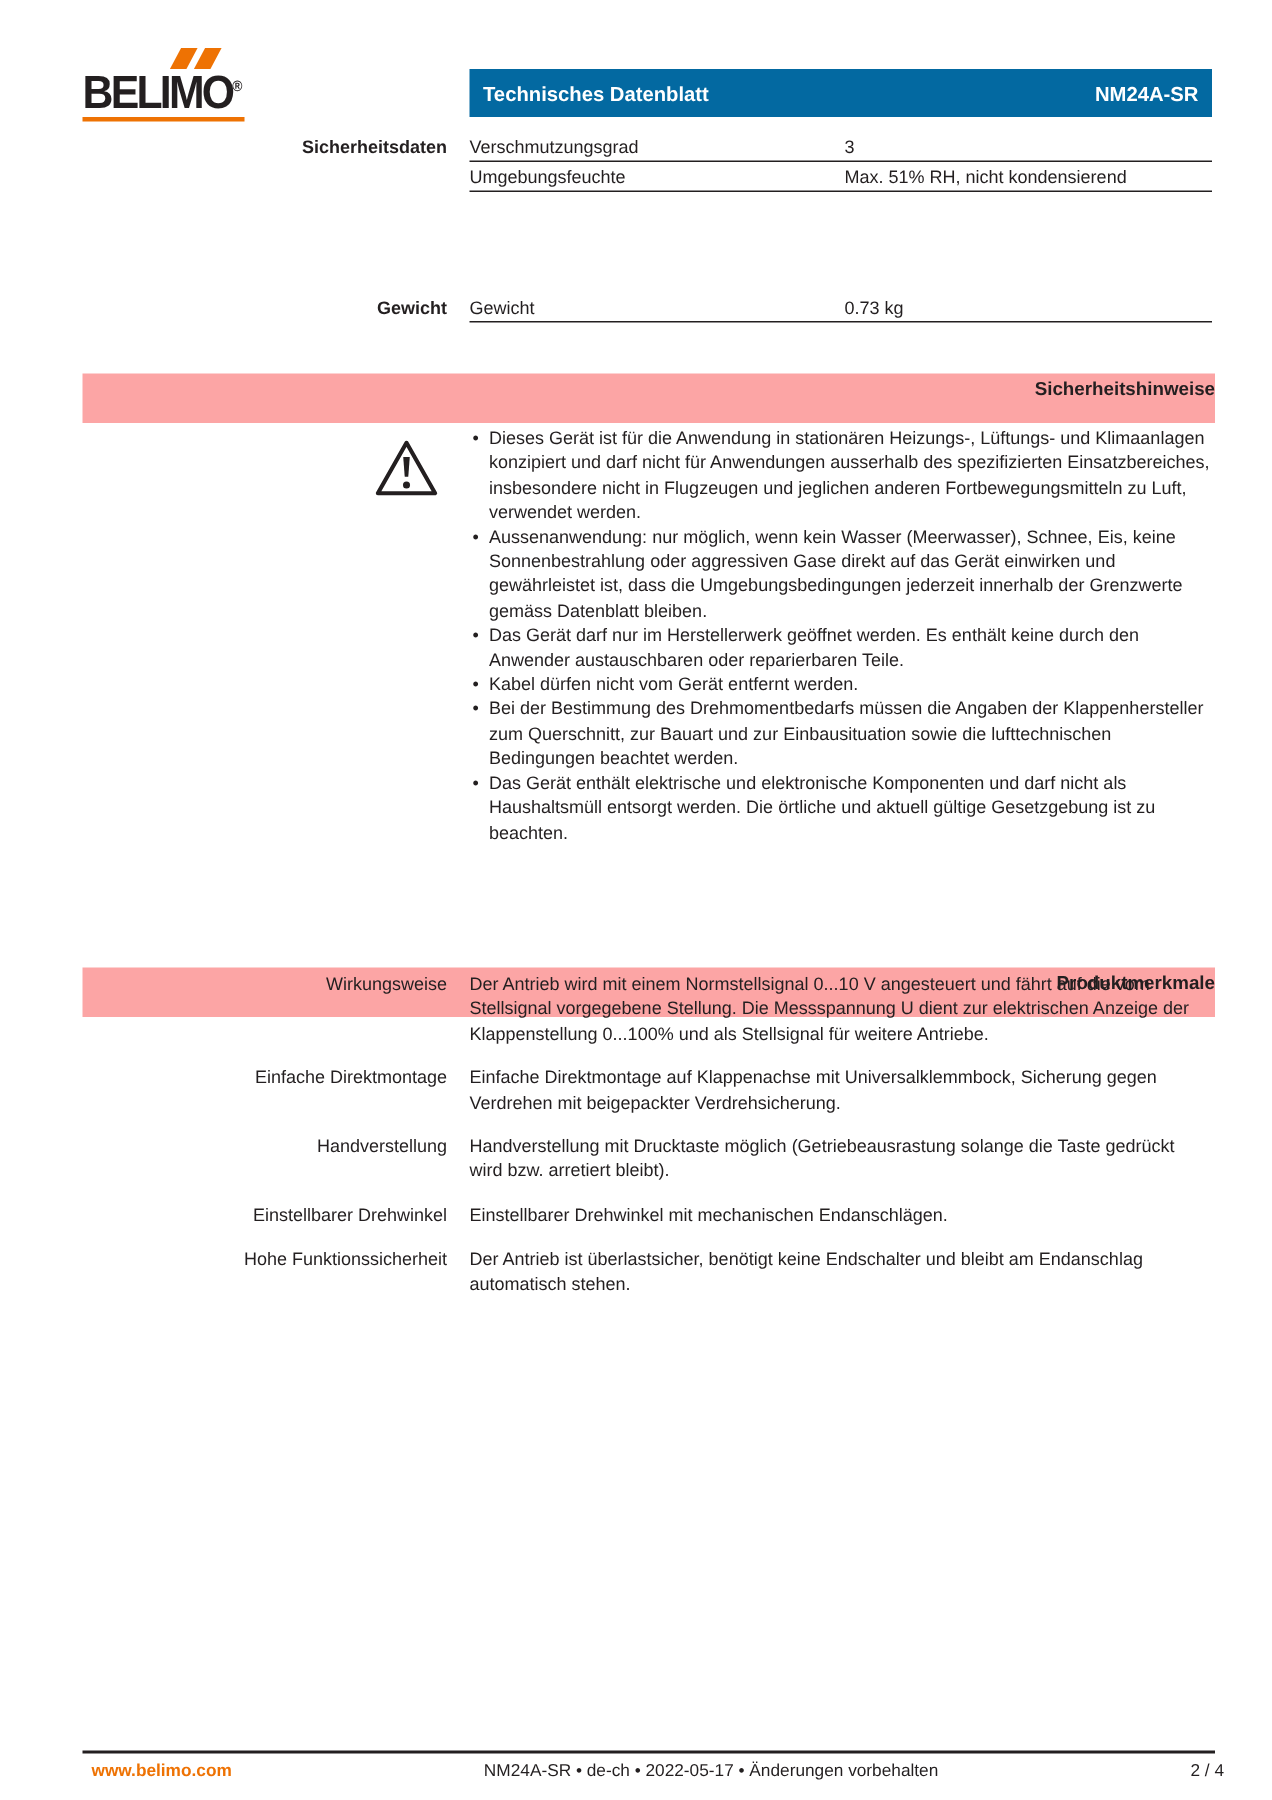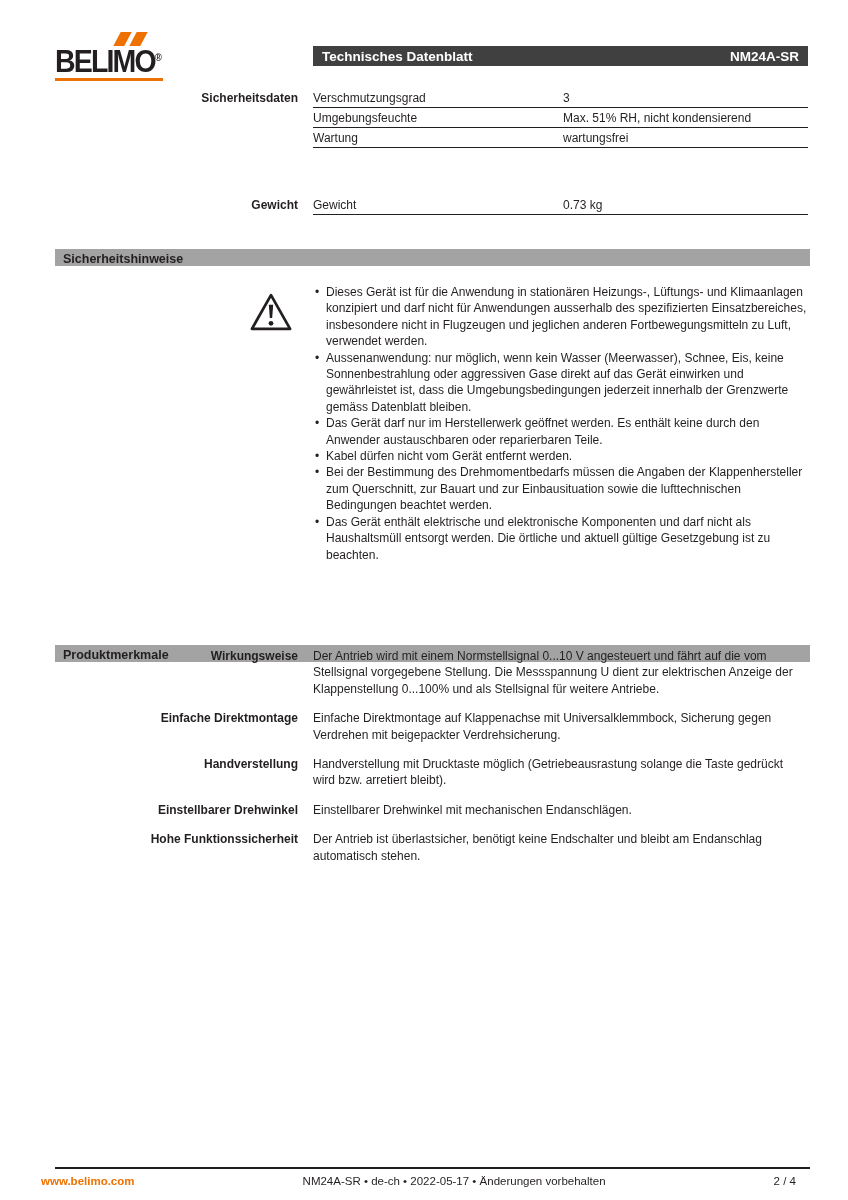--- a/index.html
+++ b/index.html
@@ -16,57 +16,57 @@
   .logo-text {
     position:absolute; left:0; top:14px; font-size:31px; font-weight:bold;
     letter-spacing:-2px; transform:scaleX(.92); transform-origin:left;
     white-space:nowrap; color:#231f20;
   }
   .logo-reg { font-size:10px; vertical-align:super; letter-spacing:0; }
   .logo-underline { position:absolute; left:0; top:48px; width:108px; height:3px; background:#ee7203; }
 
   
   .header-bar {
-    position:absolute; left:313px; top:46px; width:495px; height:20px;
-    background:#404040; color:#ffffff; display:flex; align-items:center;
+    position:absolute; left:313px; top:46px; width:495px; height:32px;
+    background:#0369a1; color:#ffffff; display:flex; align-items:center;
     justify-content:space-between; padding:0 9px; font-size:13.5px; font-weight:bold;
   }
 
   
   .spec-group { position:absolute; left:55px; width:753px; display:flex; font-size:12px; }
   .group-label { flex:none; width:243px; margin-right:15px; text-align:right; font-weight:bold; padding-top:3px; }
   .spec-table { flex:1; }
   .spec-row { display:flex; border-bottom:1px solid #231f20; padding:3px 0 2px; min-height:19px; }
   .spec-name { flex:none; width:250px; }
   .spec-value { flex:1; }
 
   
   .section-bar {
-    position:absolute; left:55px; width:755px; height:17px; background:#a3a3a3;
-    font-size:12.5px; font-weight:bold; line-height:21px; padding-left:8px; color:#231f20;
+    position:absolute; left:55px; width:755px; height:33px; background:#fca5a5;
+    font-size:12.5px; font-weight:bold; line-height:21px; padding-left:8px; color:#231f20;text-align:right;
   }
 
   
   .warning-icon { position:absolute; left:249px; top:292px; }
   .safety-bullets {
     position:absolute; left:313px; top:284px; width:500px;
     list-style:none; font-size:12px; line-height:16.4px;
   }
   .safety-bullets li { position:relative; padding-left:13px; }
   .safety-bullets li::before { content:"\2022"; position:absolute; left:2px; }
 
   
   .features { position:absolute; left:55px; top:648px; width:753px; font-size:12px; line-height:16.4px; }
   .feature { display:flex; margin-bottom:13px; }
-  .feature-label { flex:none; width:243px; margin-right:15px; text-align:right; font-weight:bold; }
+  .feature-label { flex:none; width:243px; margin-right:15px; text-align:right; font-weight:normal; }
   .feature-text { flex:1; }
 
   
   .footer-rule { position:absolute; left:55px; top:1167px; width:755px; height:2px; background:#231f20; }
-  .footer { position:absolute; left:41px; top:1175px; width:755px; display:flex; align-items:baseline; font-size:11.5px; }
+  .footer { position:absolute; left:61px; top:1175px; width:755px; display:flex; align-items:baseline; font-size:11.5px; }
   .footer-site { flex:none; color:#ee7203; font-weight:bold; text-decoration:none; }
   .footer-center { flex:1; text-align:center; color:#231f20; }
   .footer-page { flex:none; color:#231f20; }
 </style>
 </head>
 <body>
 
 <div class="page">
 
   <div class="logo">
@@ -92,24 +92,20 @@
           <div class="spec-value">3</div>
         </div>
 
 
 
         <div class="spec-row">
           <div class="spec-name">Umgebungsfeuchte</div>
           <div class="spec-value">Max. 51% RH, nicht kondensierend</div>
         </div>
 
-        <div class="spec-row">
-          <div class="spec-name">Wartung</div>
-          <div class="spec-value">wartungsfrei</div>
-        </div>
       </div>
   </div>
 
   <div class="spec-group" style="top:195px;">
     <div class="group-label">Gewicht</div>
     <div class="spec-table">
 
         <div class="spec-row">
           <div class="spec-name">Gewicht</div>
           <div class="spec-value">0.73 kg</div>

